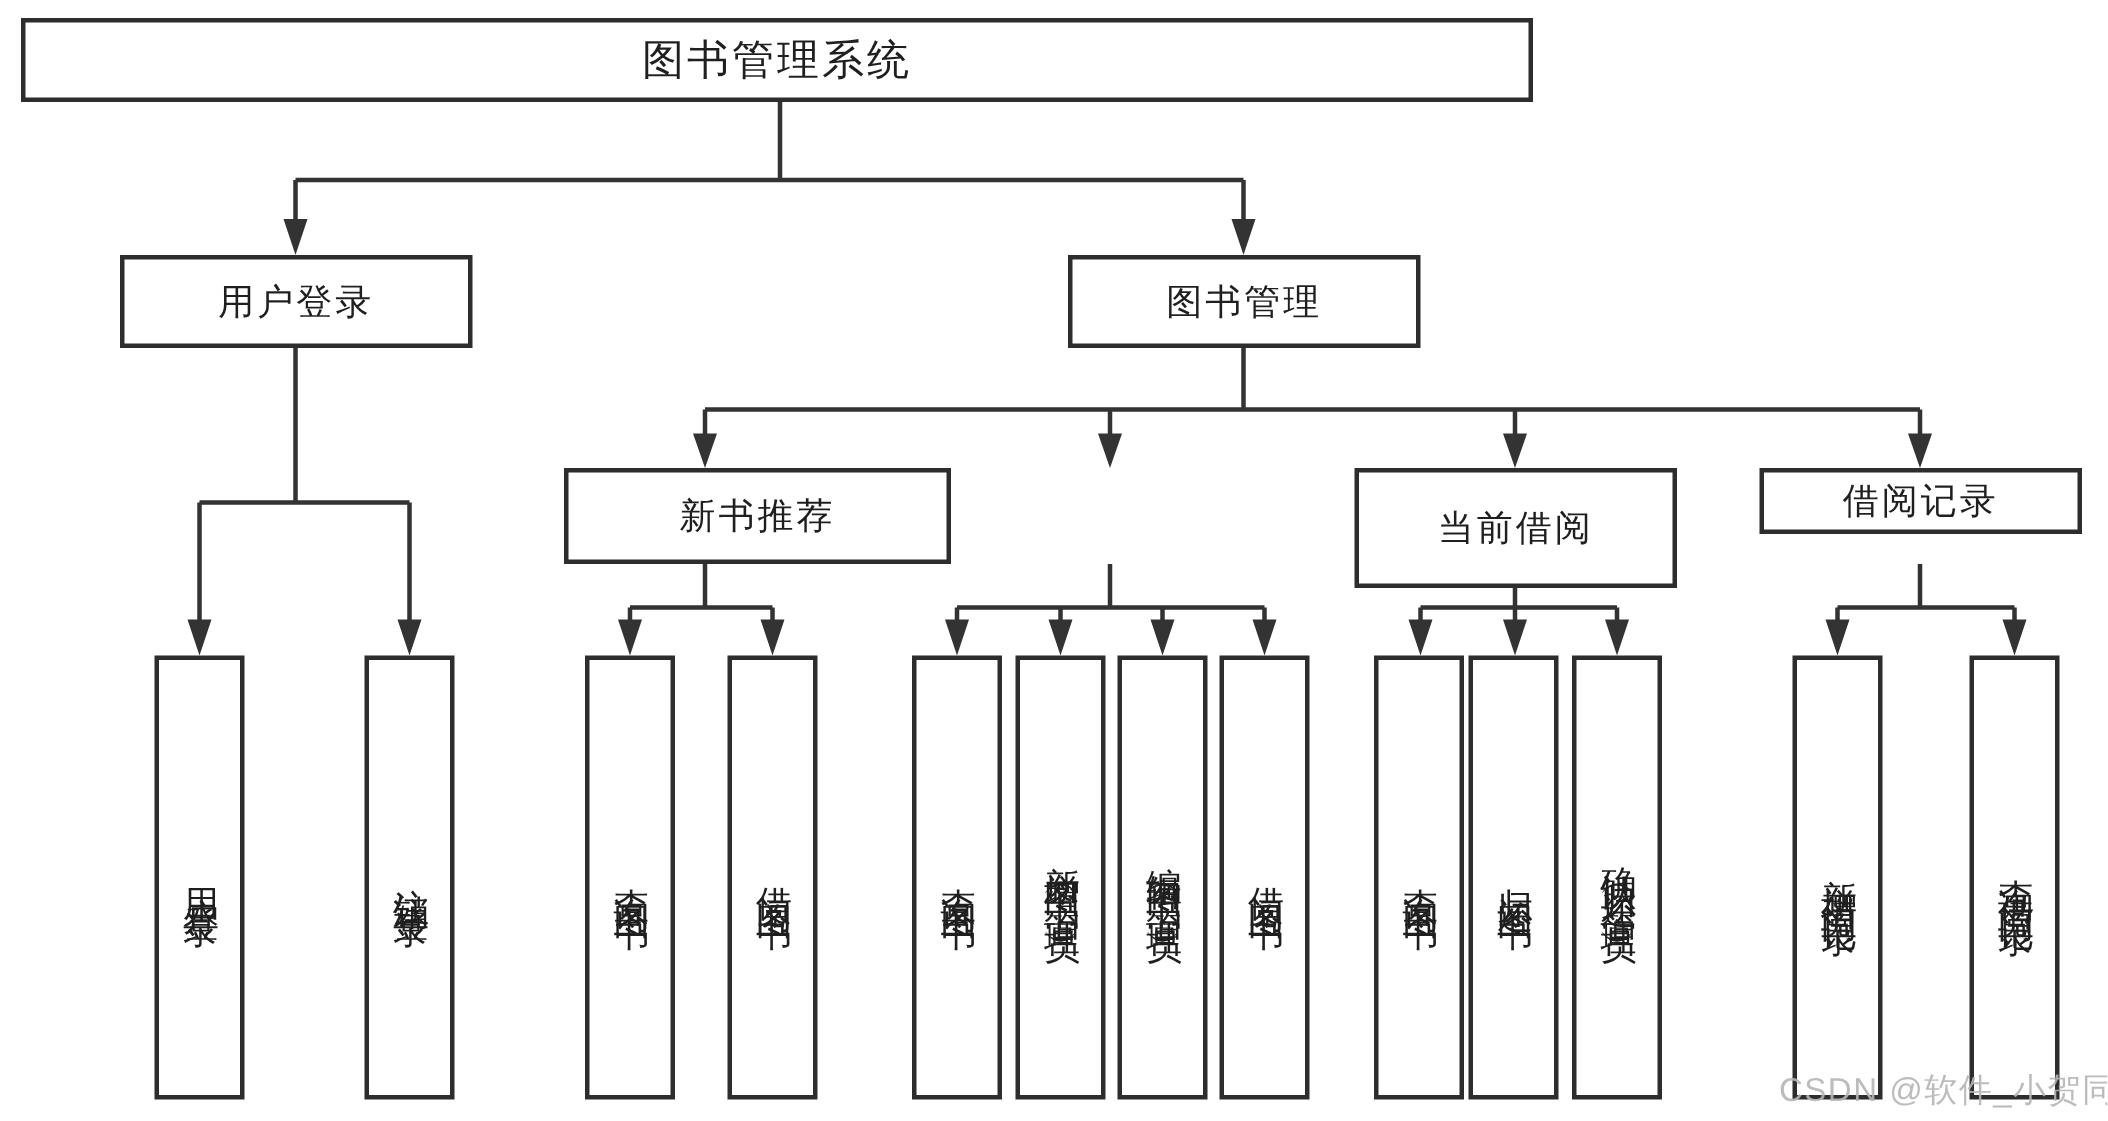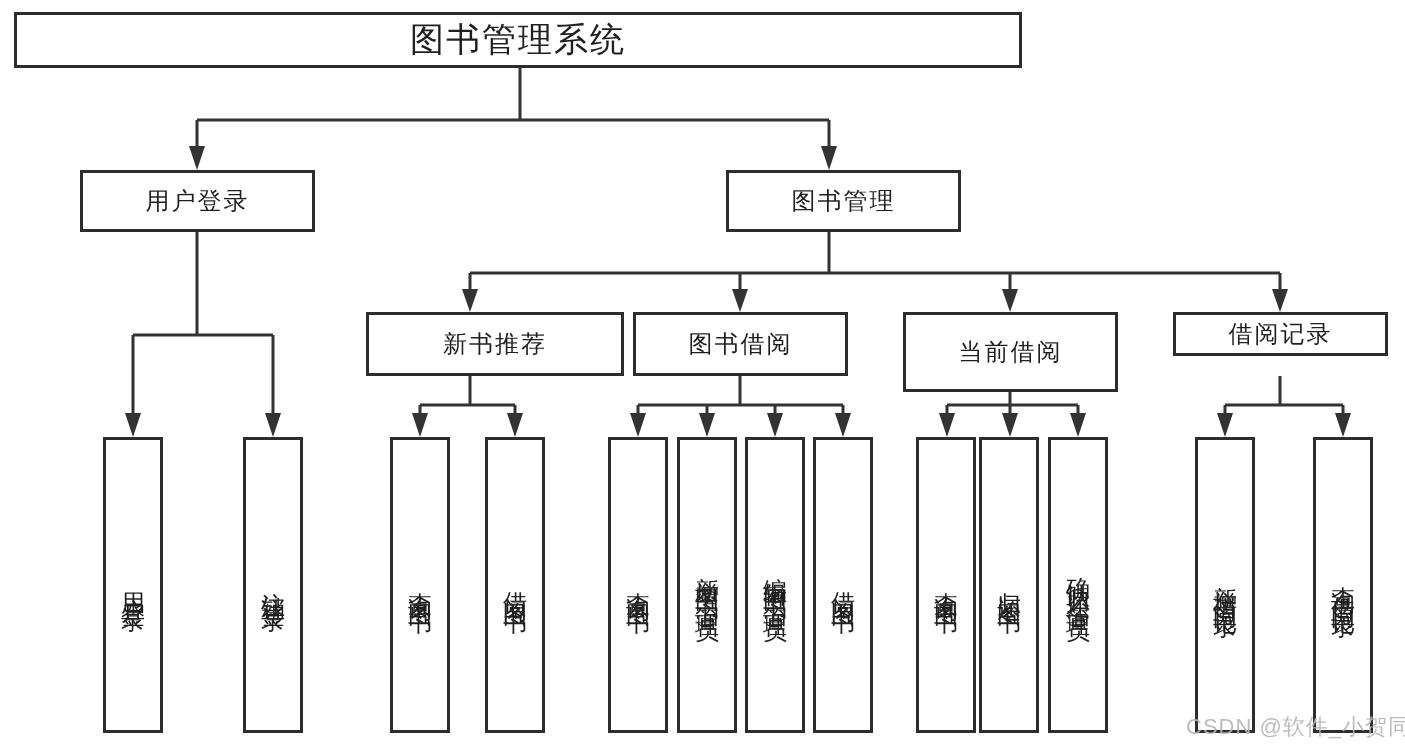--- a/index.html
+++ b/index.html
@@ -7,21 +7,21 @@
   .canvas{
     position:relative;width:1405px;height:747px;background:#ffffff;overflow:hidden;
     font-family:"Liberation Sans","DejaVu Sans",sans-serif;color:#1f1f1f;
   }
   .wires{position:absolute;left:0;top:0;width:1405px;height:747px;pointer-events:none;}
   .box{
     position:absolute;border:3px solid #2d2d2d;background:#ffffff;
     display:flex;align-items:center;justify-content:center;
     font-size:24px;letter-spacing:2px;color:#1f1f1f;
   }
-  .box.root{font-size:34px;}
+  .box.root{font-size:28px;}
   .leaf{
     position:absolute;border:3px solid #2d2d2d;background:#ffffff;
     display:flex;align-items:center;justify-content:center;
   }
   .leaf span{
     writing-mode:vertical-rl;text-orientation:mixed;
     font-size:24px;letter-spacing:6px;line-height:1;color:#1f1f1f;white-space:nowrap;
   }
   .watermark{
     position:absolute;left:1186px;top:712px;font-size:22px;letter-spacing:1px;
@@ -61,24 +61,23 @@
       <polygon points="1010,437 1002,413 1018,413"></polygon>
       <polygon points="1078,437 1070,413 1086,413"></polygon>
       <polygon points="1225,437 1217,413 1233,413"></polygon>
       <polygon points="1343,437 1335,413 1351,413"></polygon>
     </g>
   </svg>
 
   <div class="box root" style="left:14px;top:12px;width:1008px;height:56px;">图书管理系统</div>
 
   <div class="box" style="left:80px;top:170px;width:235px;height:62px;">用户登录</div>
-  <div class="box" style="left:712px;top:170px;width:235px;height:62px;margin-left:14px;">图书管理</div>
+  <div class="box" style="left:712px;top:170px;width:235px;height:62px;">图书管理</div>
 
-  <div class="box" style="left:366px;top:312px;width:258px;height:64px;">新书推荐</div>
-  <div class="box" style="left:633px;top:312px;width:215px;height:64px;">图书借阅</div>
+  <div class="box" style="left:376px;top:312px;width:258px;height:64px;">新书推荐</div>
   <div class="box" style="left:903px;top:312px;width:215px;height:80px;">当前借阅</div>
   <div class="box" style="left:1173px;top:312px;width:215px;height:44px;">借阅记录</div>
 
   <div class="leaf" style="left:103px;top:437px;width:60px;height:296px;">
     <span>用户登录</span>
   </div>
   <div class="leaf" style="left:243px;top:437px;width:60px;height:296px;">
     <span>注销登录</span>
   </div>
 

